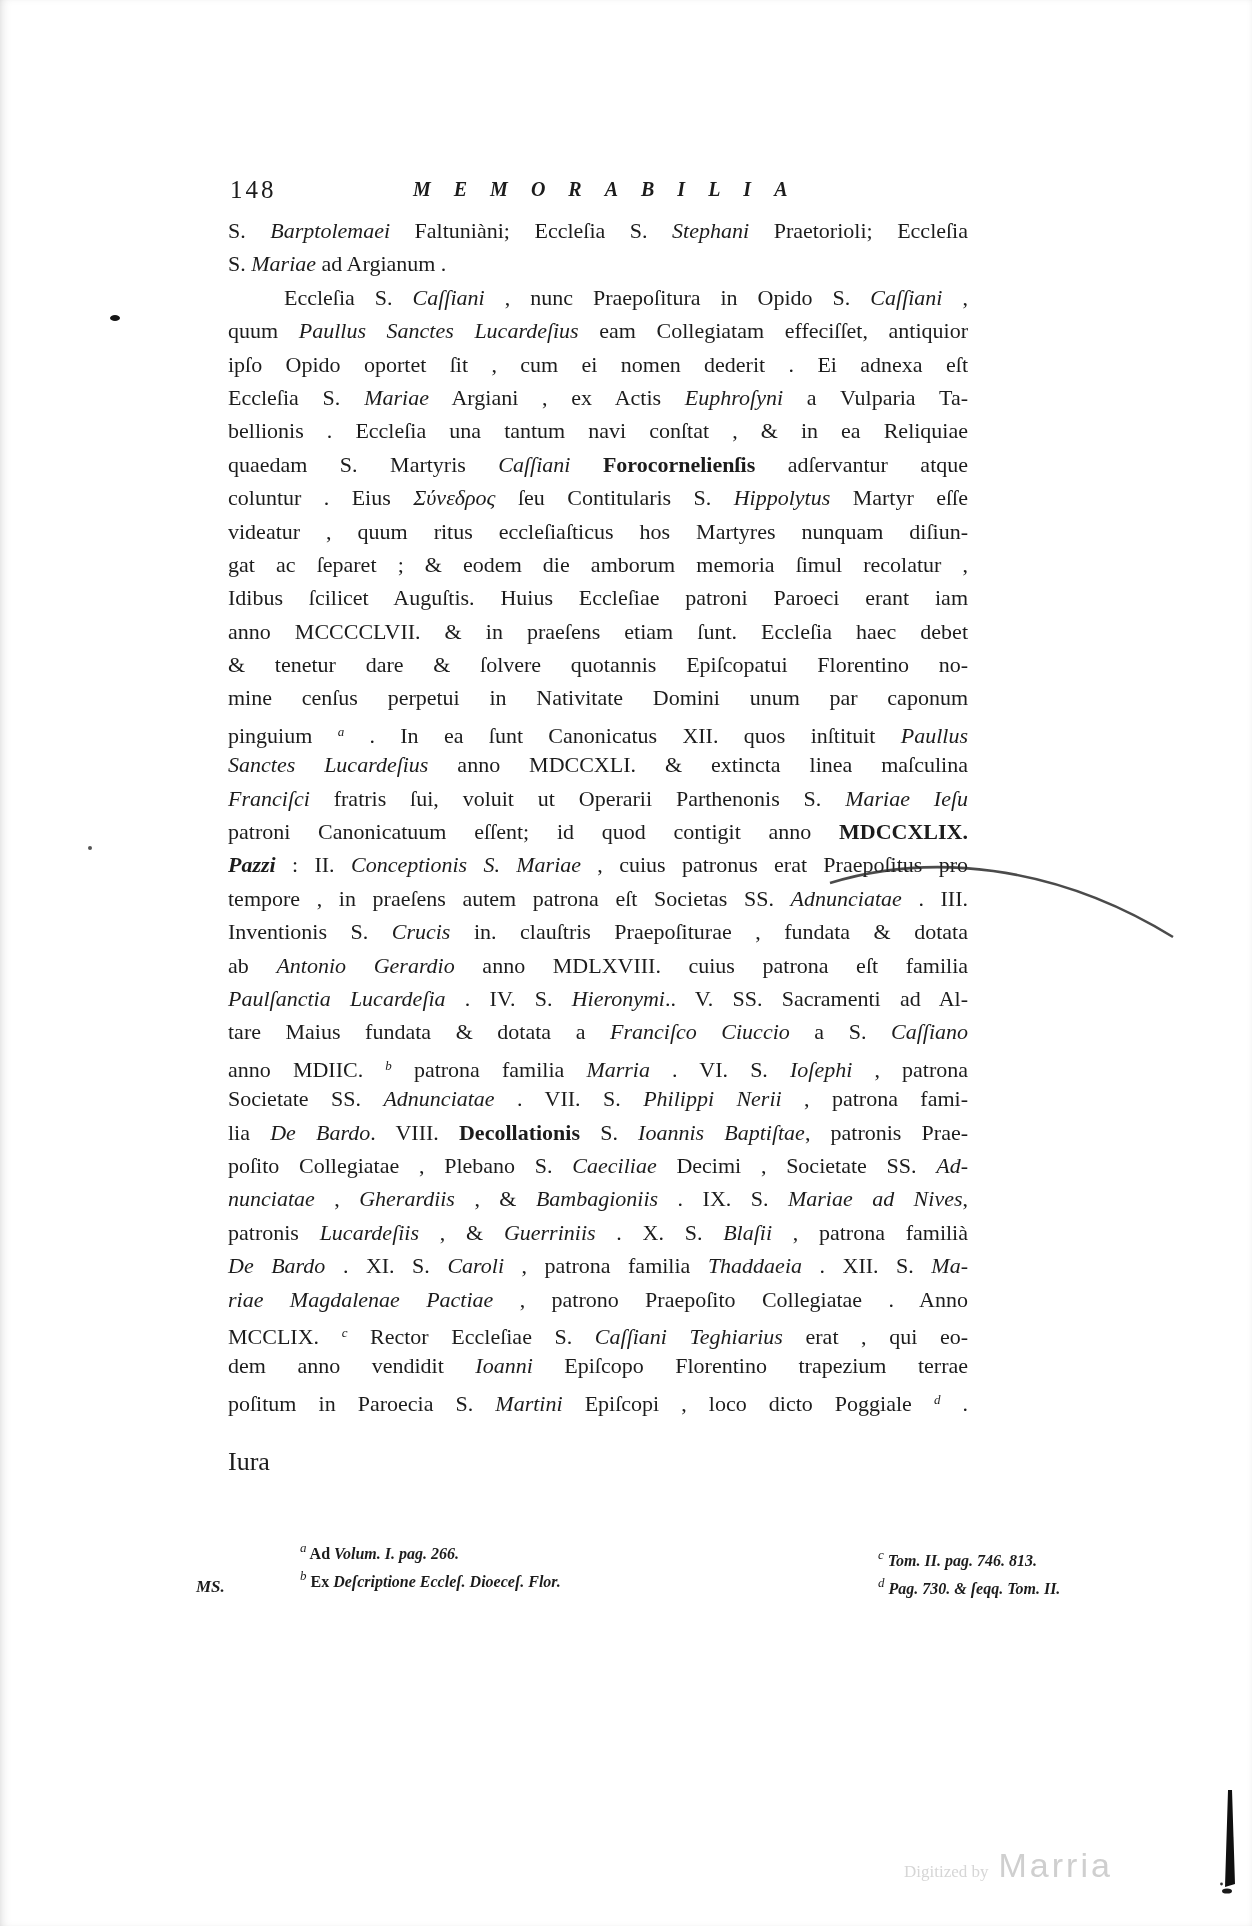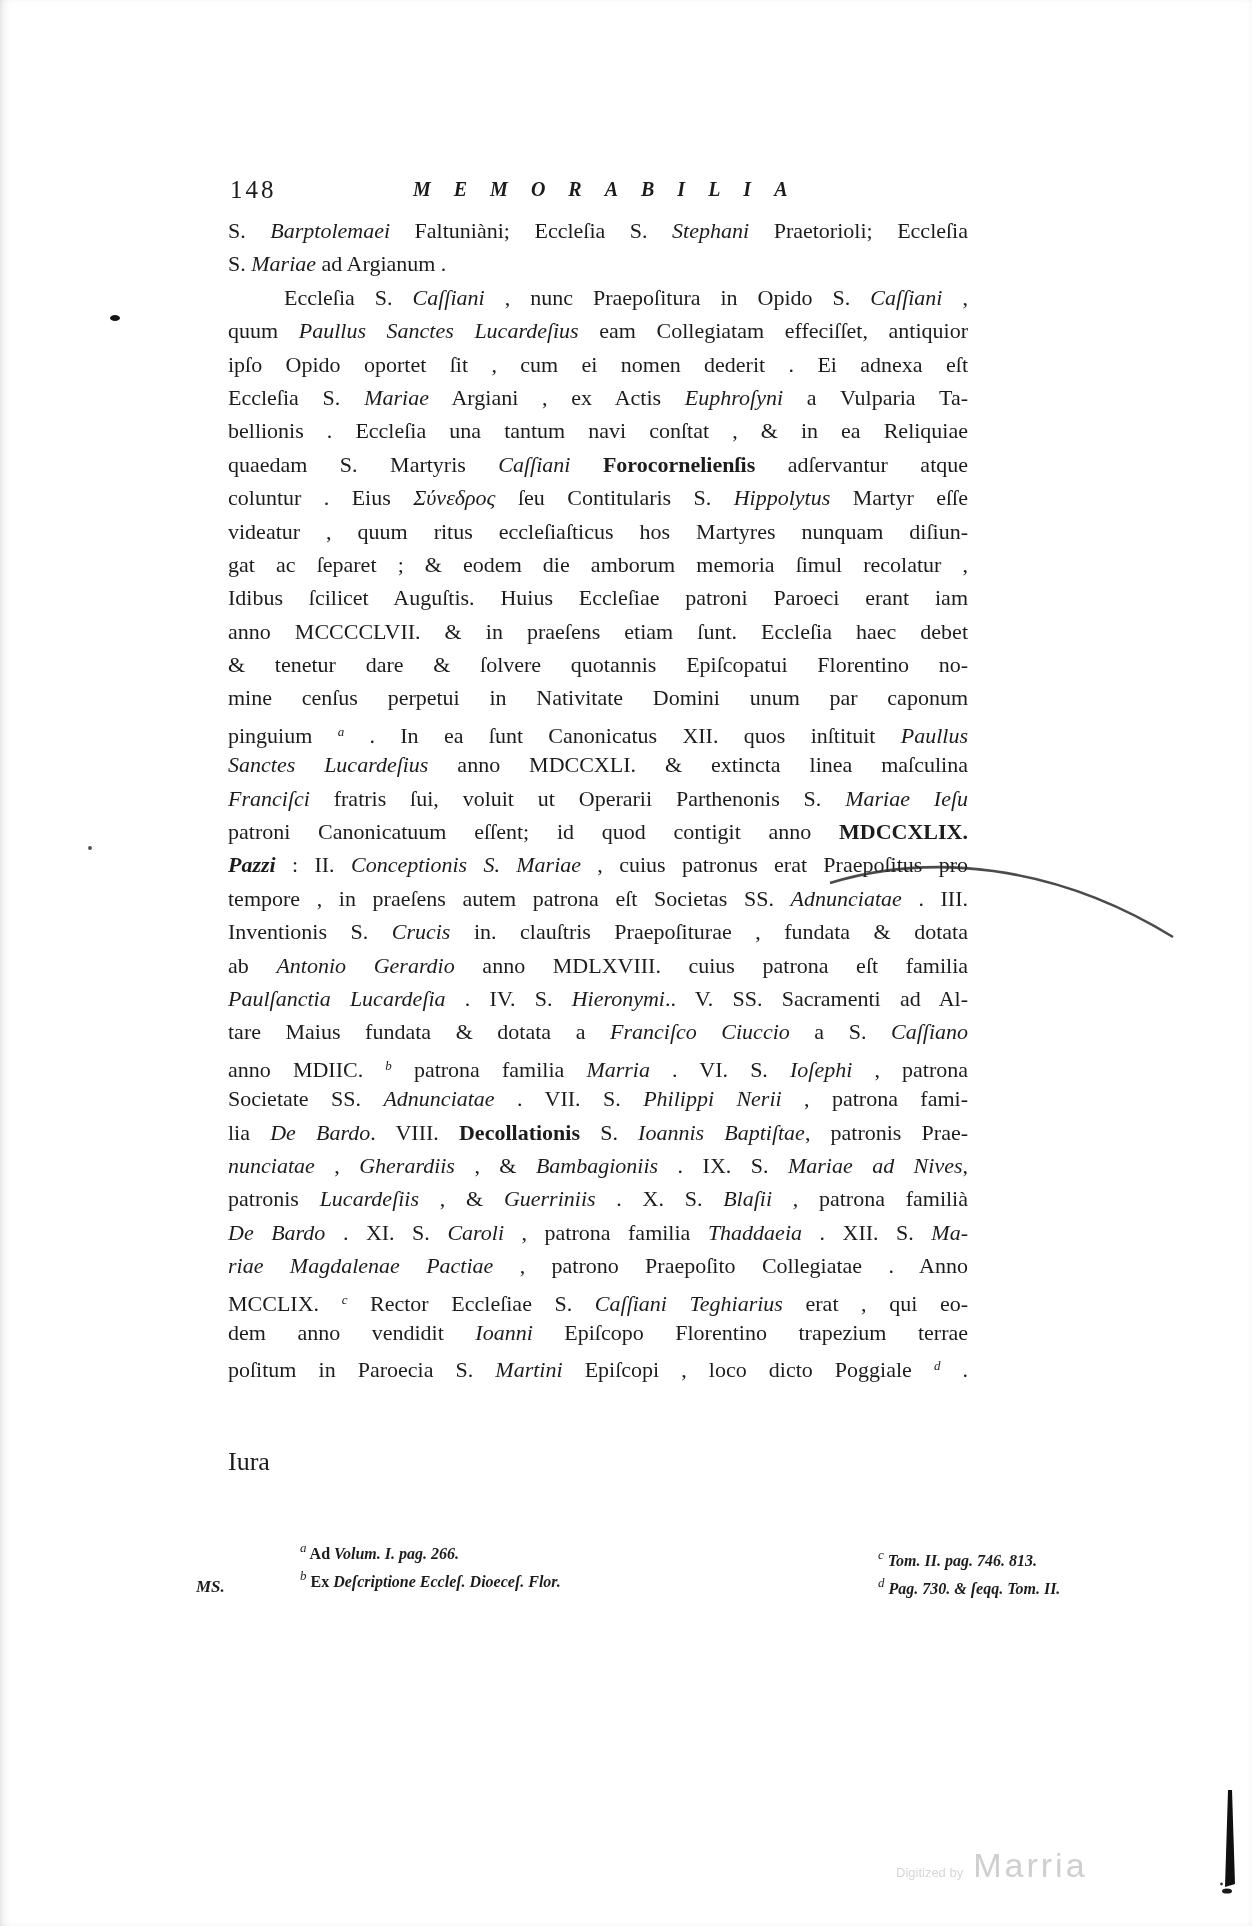--- a/index.html
+++ b/index.html
@@ -22,21 +22,21 @@
   .bold{font-weight:bold;}
   .bold-italic{font-weight:bold;font-style:italic;}
   .sup{font-style:italic;font-size:13px;vertical-align:7px;}
   .catchword{position:absolute;left:228px;top:1447px;width:732px;text-align:left;font-size:26px;}
   .fn{position:absolute;font-size:16px;line-height:27.5px;}
   .fn .tline{text-align:left;text-align-last:left;height:27.5px;}
   #fn-left{left:300px;top:1534px;width:430px;}
   #fn-right{left:878px;top:1541px;width:340px;}
   .ms{position:absolute;left:196px;top:1577px;font-size:17px;font-weight:bold;font-style:italic;}
   .watermark{position:absolute;left:896px;top:1846px;display:flex;align-items:baseline;gap:10px;}
-  .wm-small{font-size:13px;color:#d6d6d6;font-family:Liberation Sans, sans-serif;}
+  .wm-small{font-size:17px;color:#d6d6d6;font-family:Liberation Serif, serif;margin-left:8px;}
   .wm-big{font-size:34px;color:#cfcfcf;font-family:"Liberation Sans",sans-serif;letter-spacing:3px;}
   .speck{position:absolute;background:#151515;border-radius:50%;}
   .artifact{position:absolute;pointer-events:none;}
 </style>
 </head>
 <body>
 
 <div class="page">
 
   <div class="pageno">148</div>
@@ -64,20 +64,21 @@
       <div class="tline"><span>patroni Canonicatuum eſſent; id quod contigit anno </span><span class="bold">MDCCXLIX.</span></div>
       <div class="tline"><span class="bold-italic">Pazzi</span><span> : II. </span><span class="italic">Conceptionis S. Mariae</span><span> , cuius patronus erat Praepoſitus pro</span></div>
       <div class="tline"><span>tempore , in praeſens autem patrona eſt Societas SS. </span><span class="italic">Adnunciatae</span><span> . III.</span></div>
       <div class="tline"><span>Inventionis S. </span><span class="italic">Crucis</span><span> in. clauſtris Praepoſiturae , fundata &amp; dotata</span></div>
       <div class="tline"><span>ab </span><span class="italic">Antonio Gerardio</span><span> anno MDLXVIII. cuius patrona eſt familia</span></div>
       <div class="tline"><span class="italic">Paulſanctia Lucardeſia</span><span> . IV. S. </span><span class="italic">Hieronymi</span><span>.. V. SS. Sacramenti ad Al-</span></div>
       <div class="tline"><span>tare Maius fundata &amp; dotata a </span><span class="italic">Franciſco Ciuccio</span><span> a S. </span><span class="italic">Caſſiano</span></div>
       <div class="tline"><span>anno MDIIC. </span><span class="sup">b</span><span> patrona familia </span><span class="italic">Marria</span><span> . VI. S. </span><span class="italic">Ioſephi</span><span> , patrona</span></div>
       <div class="tline"><span>Societate SS. </span><span class="italic">Adnunciatae</span><span> . VII. S. </span><span class="italic">Philippi Nerii</span><span> , patrona fami-</span></div>
       <div class="tline"><span>lia </span><span class="italic">De Bardo</span><span>. VIII. </span><span class="bold">Decollationis</span><span> S. </span><span class="italic">Ioannis Baptiſtae</span><span>, patronis Prae-</span></div>
+      <div class="tline"><span>poſito Collegiatae , Plebano S. </span><span class="italic">Caeciliae</span><span> Decimi , Societate SS. </span><span class="italic">Ad-</span></div>
       <div class="tline"><span class="italic">nunciatae</span><span> , </span><span class="italic">Gherardiis</span><span> , &amp; </span><span class="italic">Bambagioniis</span><span> . IX. S. </span><span class="italic">Mariae ad Nives</span><span>,</span></div>
       <div class="tline"><span>patronis </span><span class="italic">Lucardeſiis</span><span> , &amp; </span><span class="italic">Guerriniis</span><span> . X. S. </span><span class="italic">Blaſii</span><span> , patrona familià</span></div>
       <div class="tline"><span class="italic">De Bardo</span><span> . XI. S. </span><span class="italic">Caroli</span><span> , patrona familia </span><span class="italic">Thaddaeia</span><span> . XII. S. </span><span class="italic">Ma-</span></div>
       <div class="tline"><span class="italic">riae Magdalenae Pactiae</span><span> , patrono Praepoſito Collegiatae . Anno</span></div>
       <div class="tline"><span>MCCLIX. </span><span class="sup">c</span><span> Rector Eccleſiae S. </span><span class="italic">Caſſiani Teghiarius</span><span> erat , qui eo-</span></div>
       <div class="tline"><span>dem anno vendidit </span><span class="italic">Ioanni</span><span> Epiſcopo Florentino trapezium terrae</span></div>
       <div class="tline"><span>poſitum in Paroecia S. </span><span class="italic">Martini</span><span> Epiſcopi , loco dicto Poggiale </span><span class="sup">d</span><span> .</span></div>
     </div>
 
   <div class="catchword">Iura</div>

